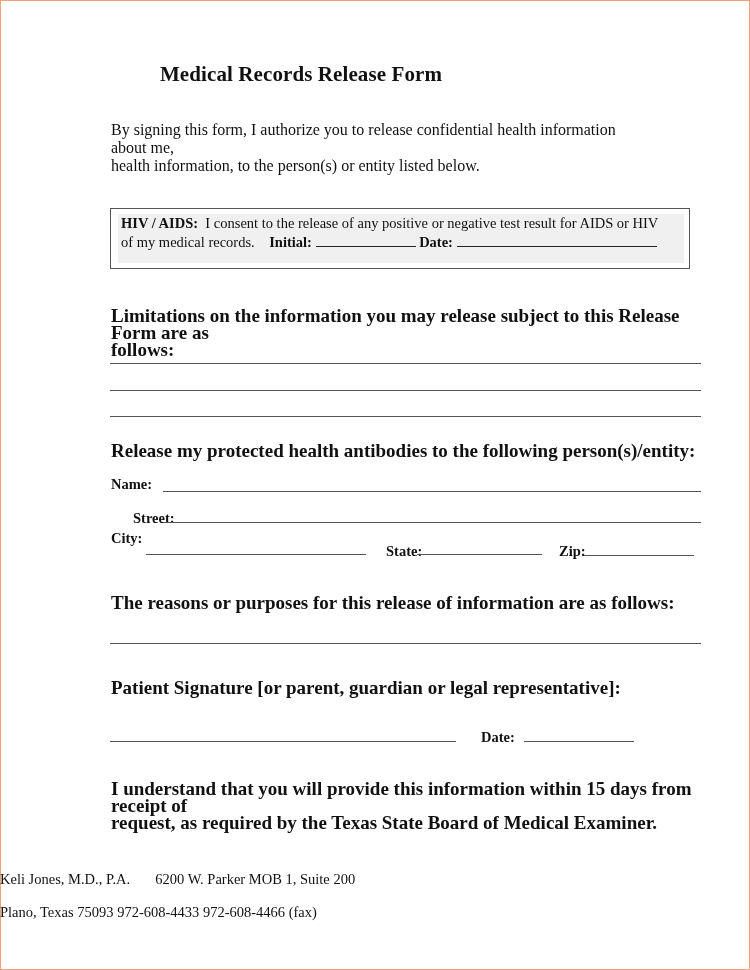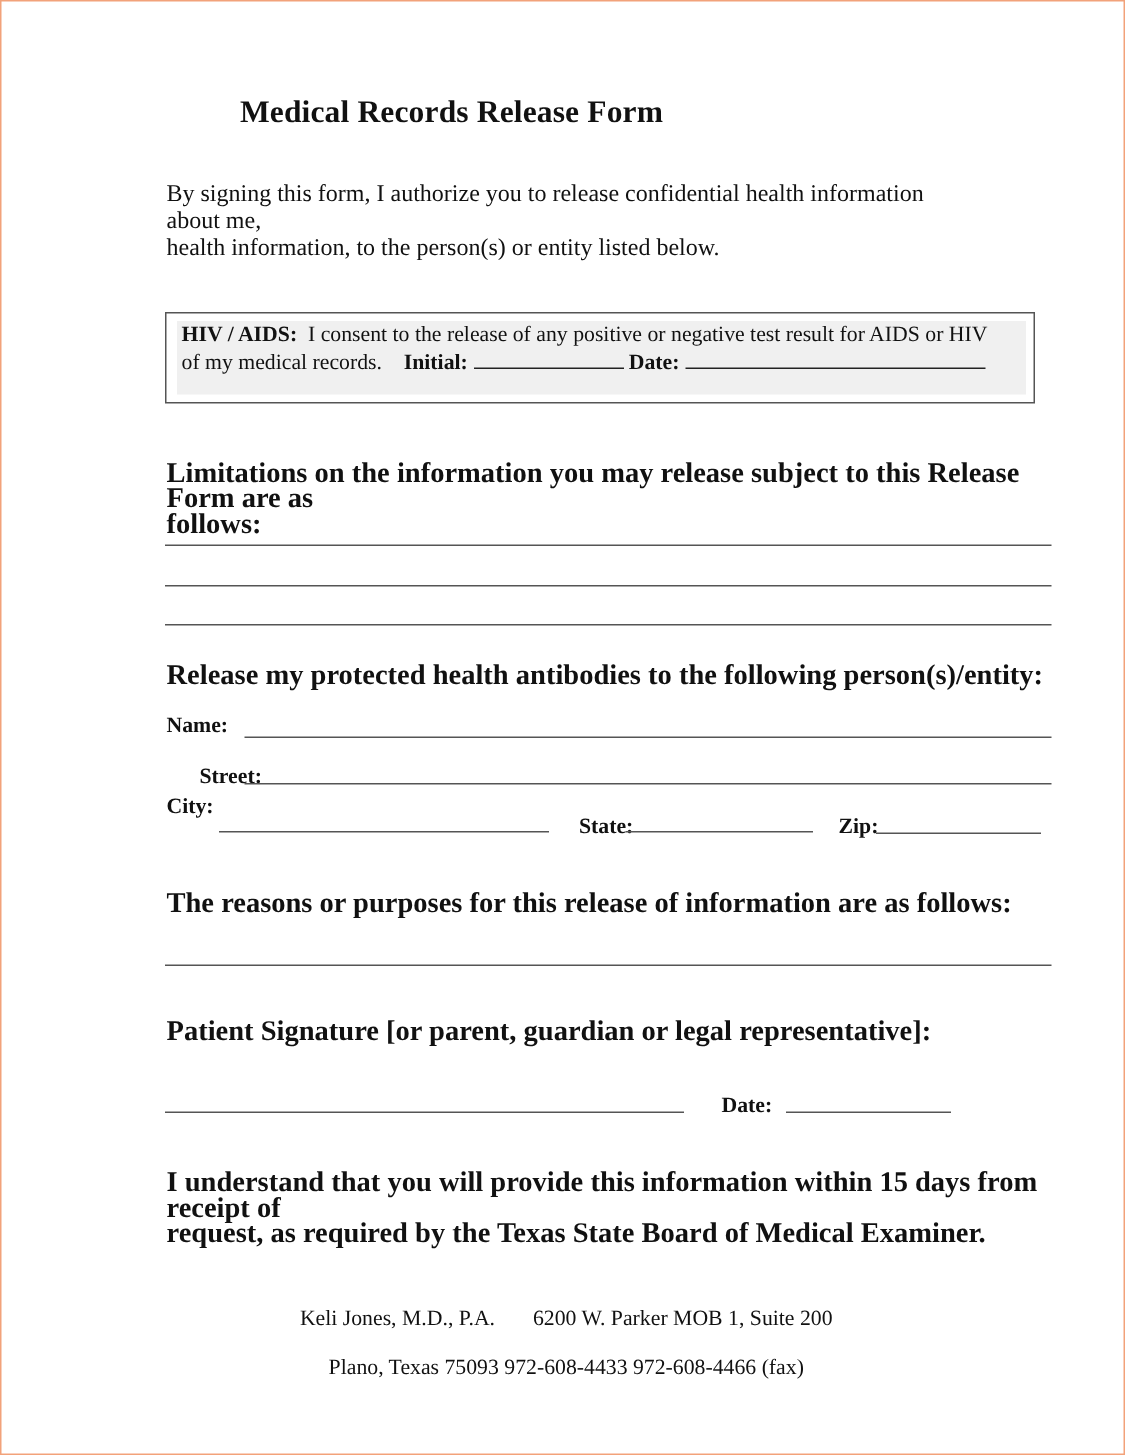--- a/index.html
+++ b/index.html
@@ -32,21 +32,21 @@
     }
     .hiv-text {
       position: absolute; left: 10px; top: 5px; width: 570px;
       font-size: 14.5px; line-height: 18.5px;
     }
     .b { font-weight: bold; }
     .uline { display: inline-block; border-bottom: 1px solid #222; height: 12px; vertical-align: baseline; }
     .heading { font-size: 19px; font-weight: bold; line-height: 17px; }
     .rule { position: absolute; height: 0; border-top: 1.5px solid #555; }
     .label { font-size: 14.5px; font-weight: bold; }
-    .footer { left: 0; width: 685px; text-align: center; font-size: 14.5px; margin-left: 35px; }
+    .footer { left: 0; width: 685px; text-align: left; font-size: 14.5px; }
   </style>
 </head>
 <body>
 
 <div class="page-frame"></div>
 
 <div class="abs title">Medical Records Release Form</div>
 
 <div class="abs intro">
   <div>By signing this form, I authorize you to release confidential health information about me,</div>

